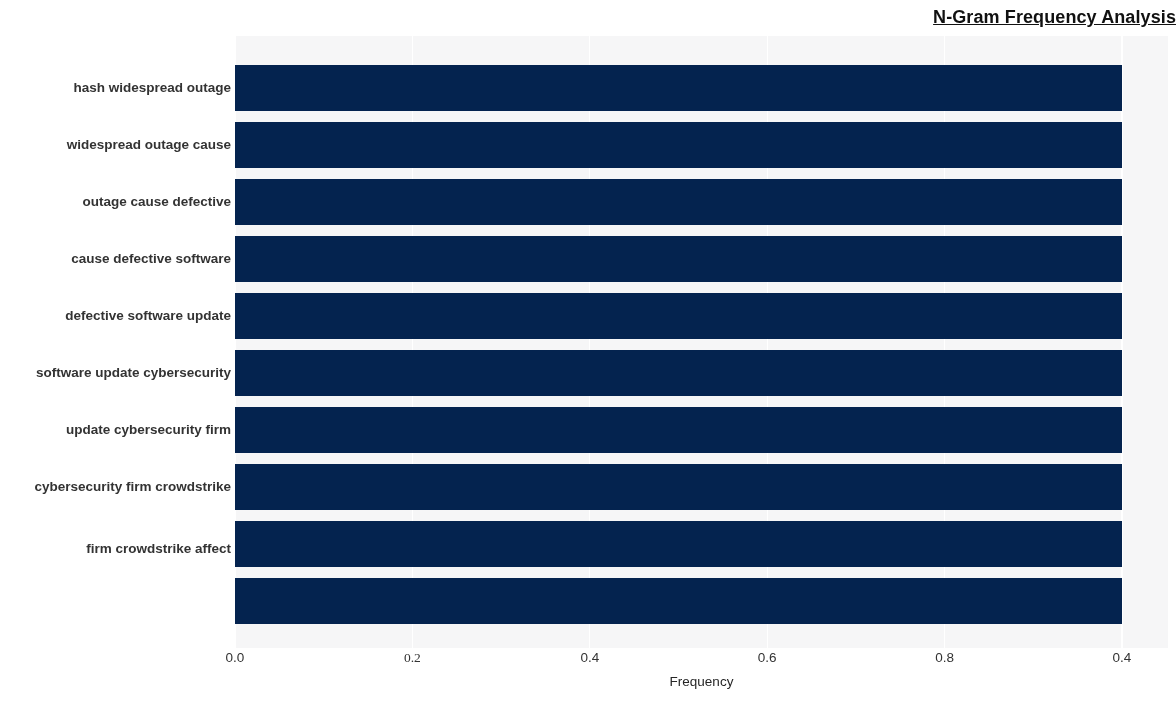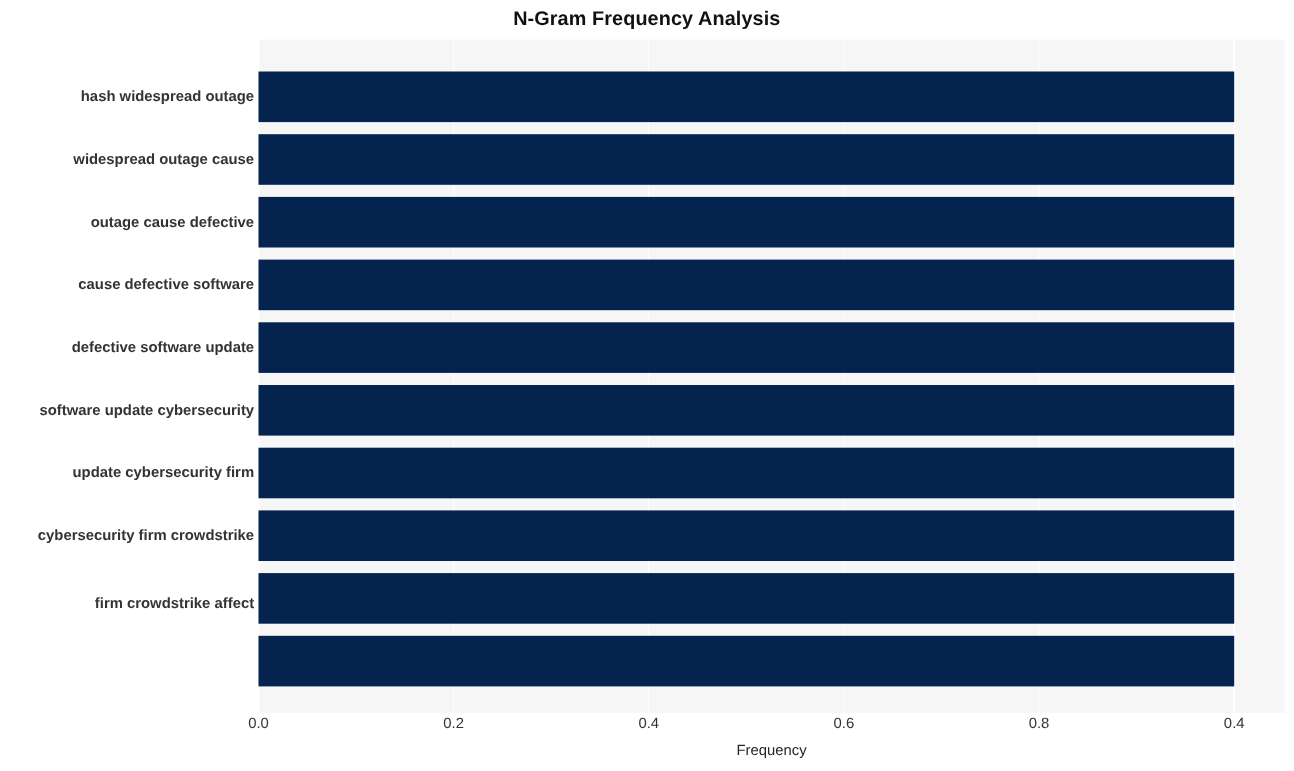--- a/index.html
+++ b/index.html
@@ -20,25 +20,26 @@
     width: 1176px;
     height: 701px;
     background: #ffffff;
   }
 
   .chart-title {
     position: absolute;
     left: 0;
     top: 7px;
     width: 1176px;
-    text-align: center;
+    text-align: right;
     font-size: 18px;
     font-weight: bold;
     color: #111111;
     letter-spacing: 0.1px;
+    text-decoration: underline;
   }
 
   
   .plot-area {
     position: absolute;
     left: 235px;
     top: 36px;
     width: 933px;
     height: 612px;
     background: #f6f6f7;
@@ -154,21 +155,21 @@
       <div class="ylabel" style="top: 200px;">cause defective software</div>
       <div class="ylabel" style="top: 257px;">defective software update</div>
       <div class="ylabel" style="top: 314px;">software update cybersecurity</div>
       <div class="ylabel" style="top: 371px;">update cybersecurity firm</div>
       <div class="ylabel" style="top: 428px;">cybersecurity firm crowdstrike</div>
       <div class="ylabel" style="top: 490px;">firm crowdstrike affect</div>
     </div>
 
   <div class="xticks-layer">
       <div class="xtick" style="left: 235px;">0.0</div>
-      <div class="xtick" style="left: 412.4px;">0.2</div>
+      <div class="xtick" style="left: 412.4px; font-family: Liberation Serif, serif;">0.2</div>
       <div class="xtick" style="left: 589.8px;">0.4</div>
       <div class="xtick" style="left: 767.2px;">0.6</div>
       <div class="xtick" style="left: 944.6px;">0.8</div>
       <div class="xtick" style="left: 1122px;">0.4</div>
     </div>
 
   <div class="xaxis-label">Frequency</div>
 
 </div>
 

